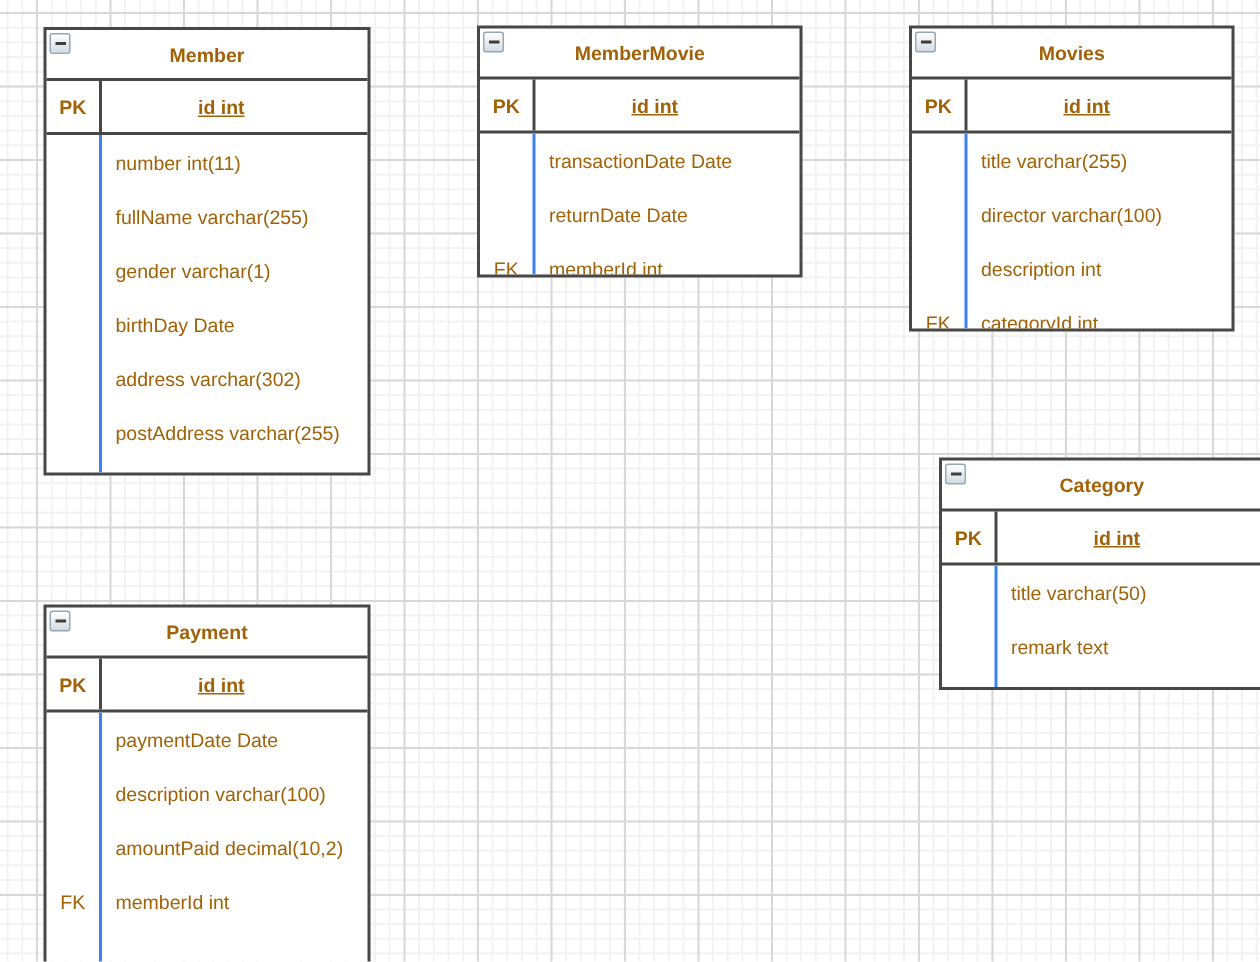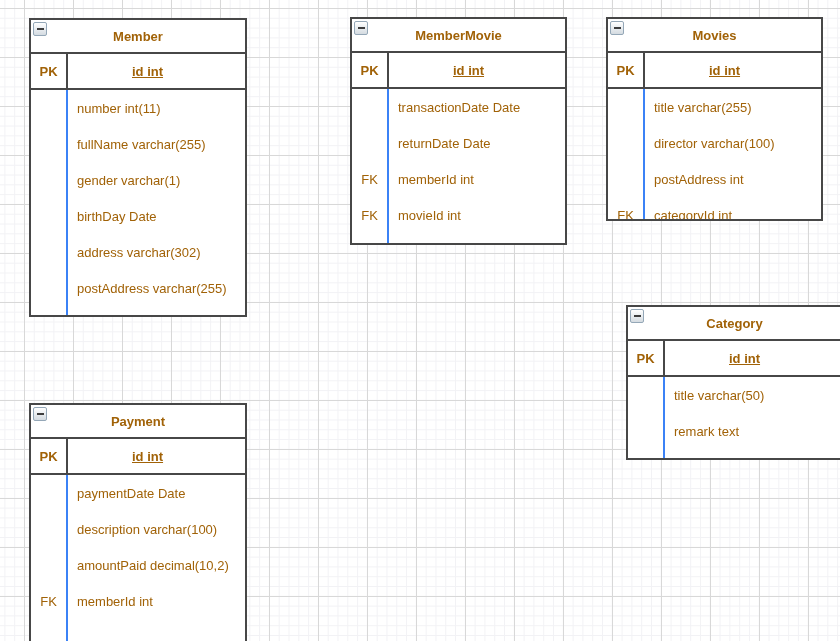--- a/index.html
+++ b/index.html
@@ -137,21 +137,21 @@
         <div class="er-body-fields">
           <div class="er-field-cell">number int(11)</div>
           <div class="er-field-cell">fullName varchar(255)</div>
           <div class="er-field-cell">gender varchar(1)</div>
           <div class="er-field-cell">birthDay Date</div>
           <div class="er-field-cell">address varchar(302)</div>
           <div class="er-field-cell">postAddress varchar(255)</div>
         </div>
       </div>
     </div>
-    <div class="er-table" style="left: 318px; top: 17px; width: 217px; height: 228px; margin-left: 32px;">
+    <div class="er-table" style="left: 318px; top: 17px; width: 217px; height: 168px;">
       <div class="er-header">
         <span class="collapse-btn"></span>
         <span class="er-title">MemberMovie</span>
       </div>
       <div class="er-pk-row">
         <div class="er-key-cell er-pk-key">PK</div>
         <div class="er-pk-field">id int</div>
       </div>
       <div class="er-body">
         <div class="er-body-keys">
@@ -180,21 +180,21 @@
       <div class="er-body">
         <div class="er-body-keys">
           <div class="er-key-cell"></div>
           <div class="er-key-cell"></div>
           <div class="er-key-cell"></div>
           <div class="er-key-cell">FK</div>
         </div>
         <div class="er-body-fields">
           <div class="er-field-cell">title varchar(255)</div>
           <div class="er-field-cell">director varchar(100)</div>
-          <div class="er-field-cell">postAddress int</div>
+          <div class="er-field-cell">description int</div>
           <div class="er-field-cell">categoryId int</div>
         </div>
       </div>
     </div>
     <div class="er-table" style="left: 626px; top: 305px; width: 217px; height: 155px;">
       <div class="er-header">
         <span class="collapse-btn"></span>
         <span class="er-title">Category</span>
       </div>
       <div class="er-pk-row">

